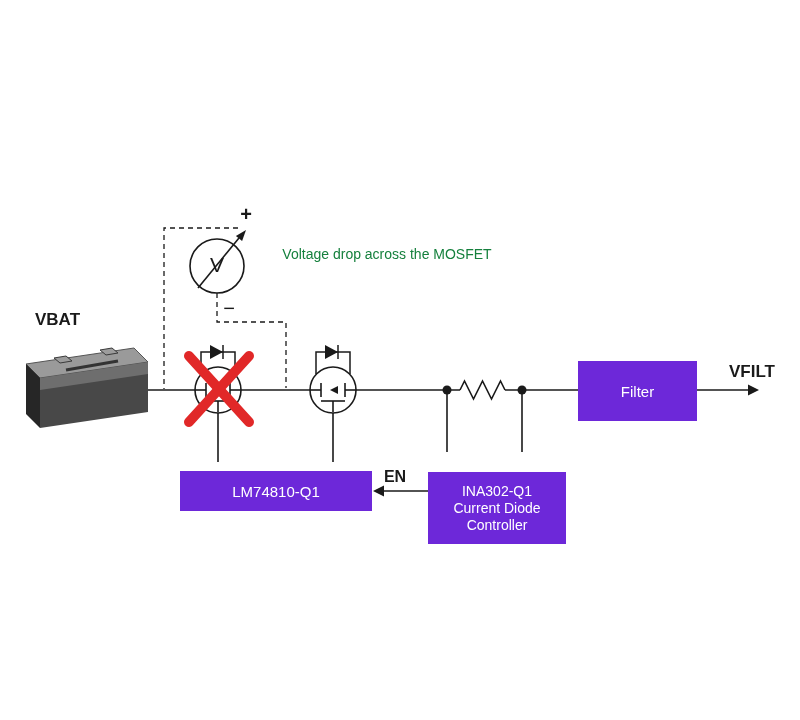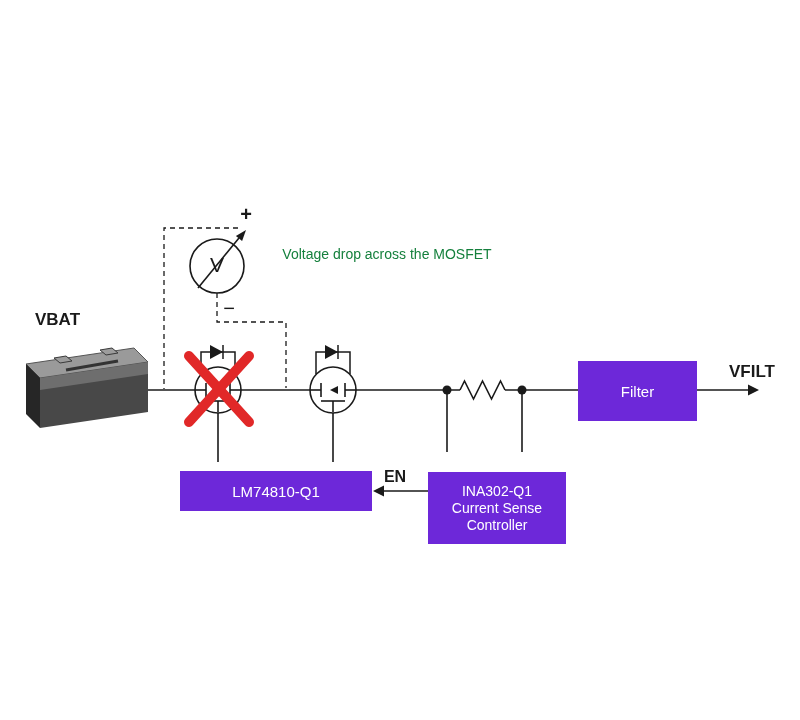--- a/index.html
+++ b/index.html
@@ -138,21 +138,21 @@
   <div class="annotation">
     <div>Voltage drop across the MOSFET</div>
   </div>
 
   <div class="block lm">
     <div>LM74810-Q1</div>
   </div>
 
   <div class="block ina">
     <div>INA302-Q1</div>
-    <div>Current Sense</div>
+    <div>Current Diode</div>
     <div>Controller</div>
   </div>
 
   <div class="block filter">
     <div>Filter</div>
   </div>
 
 </div>
 
 </body></html>

